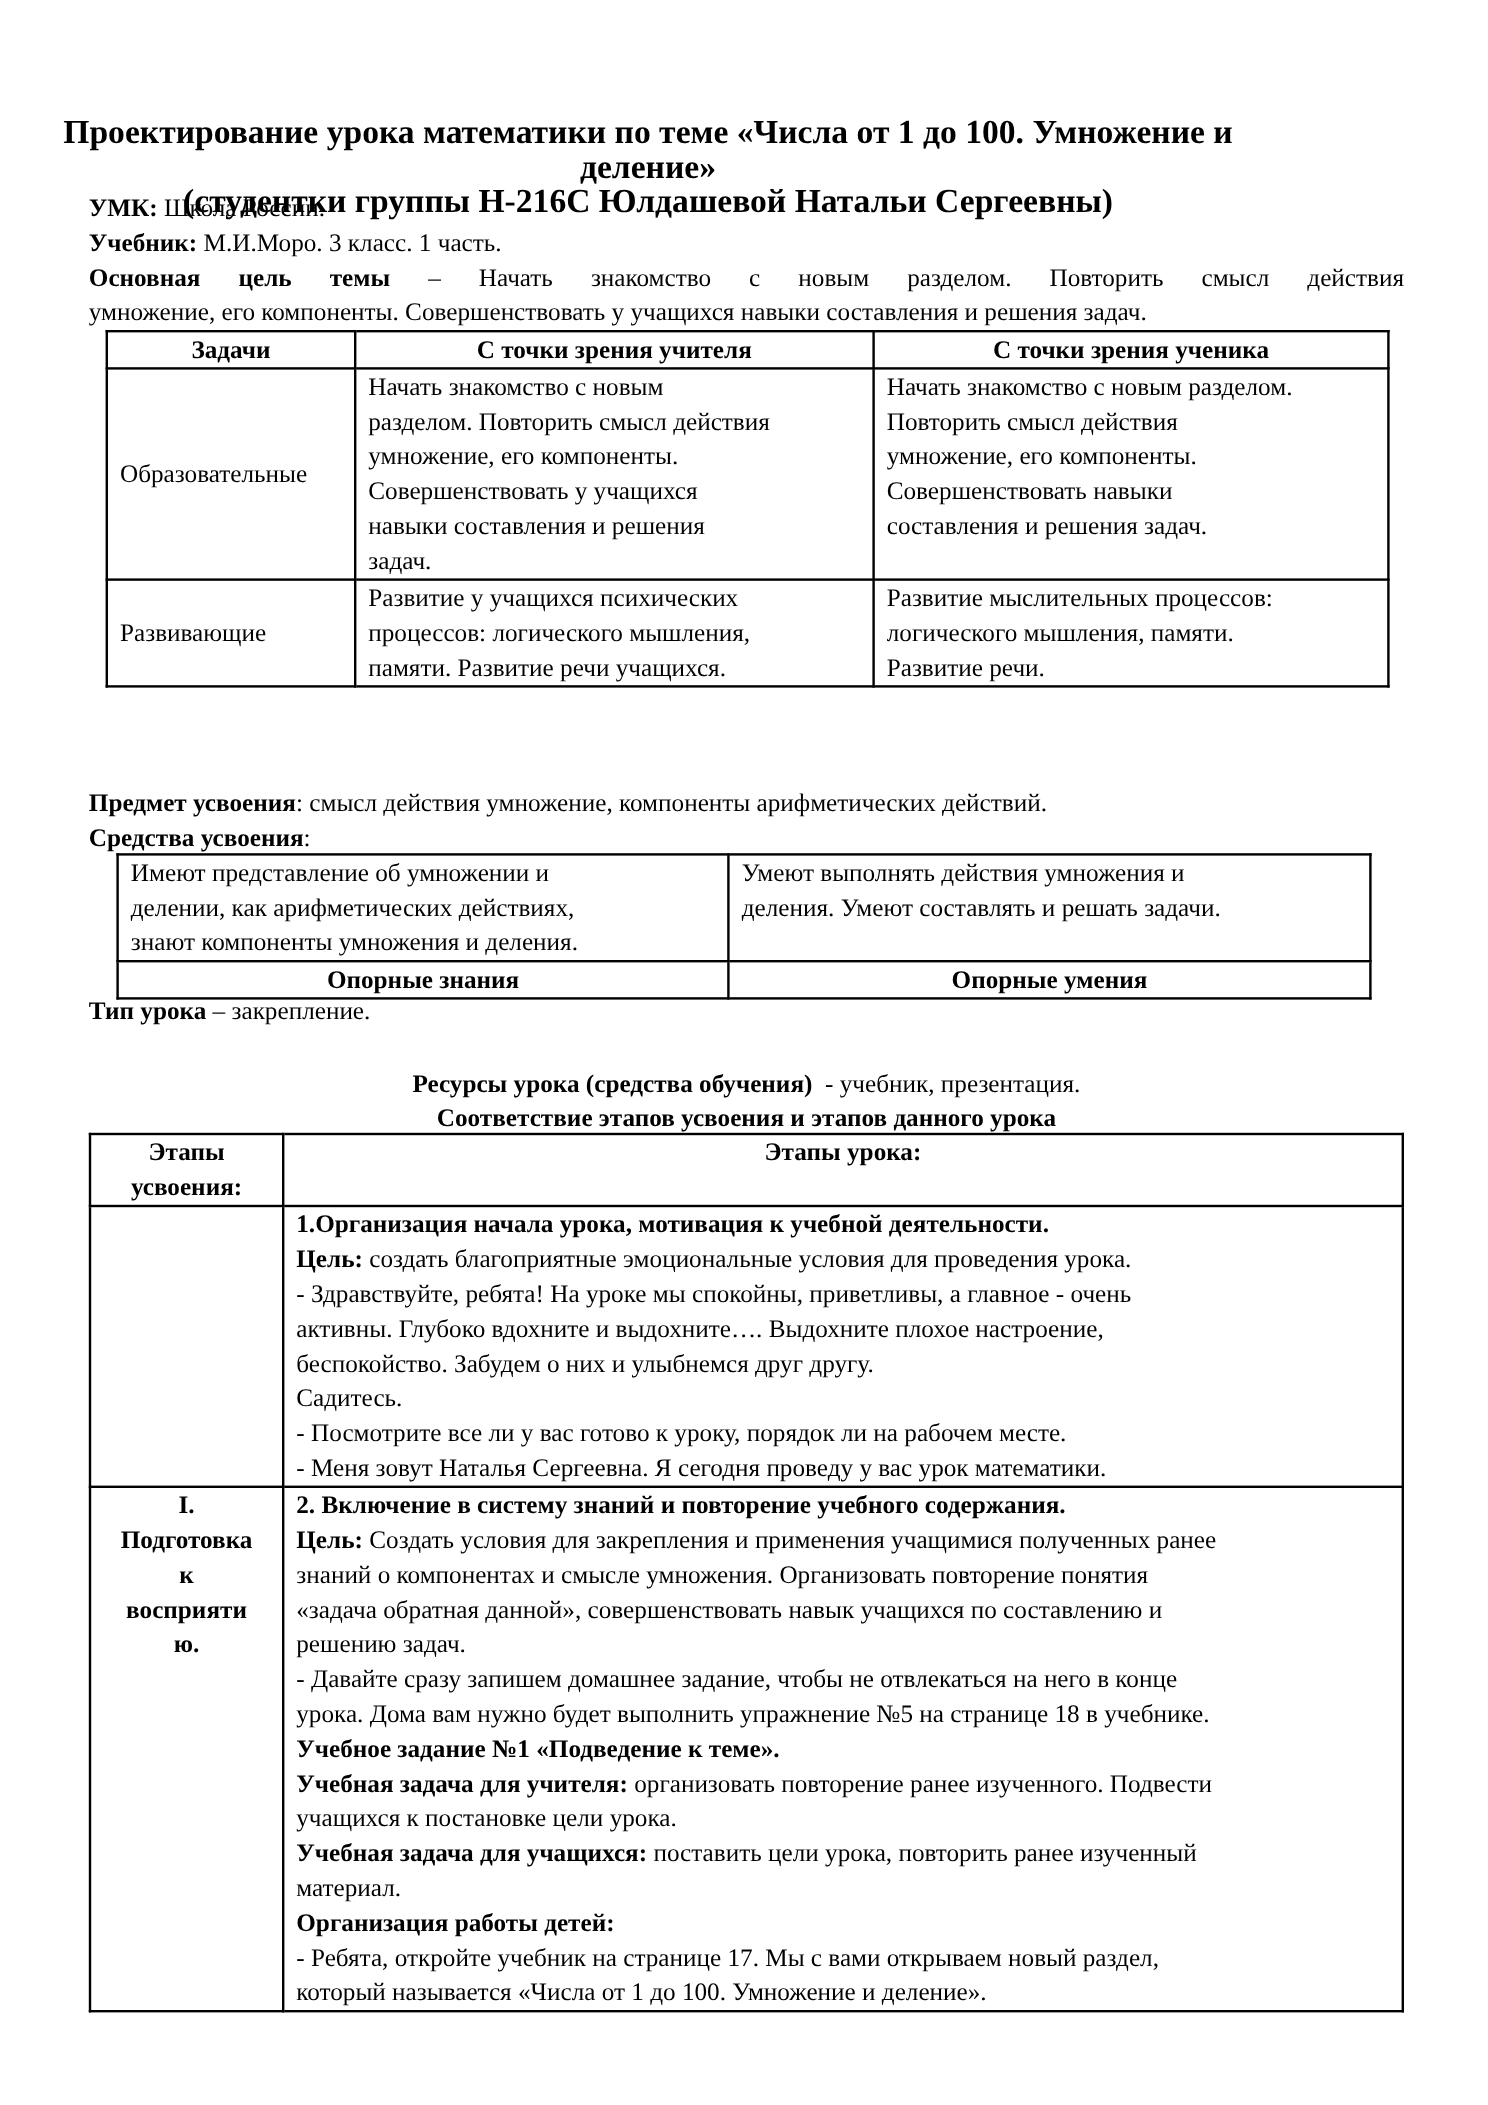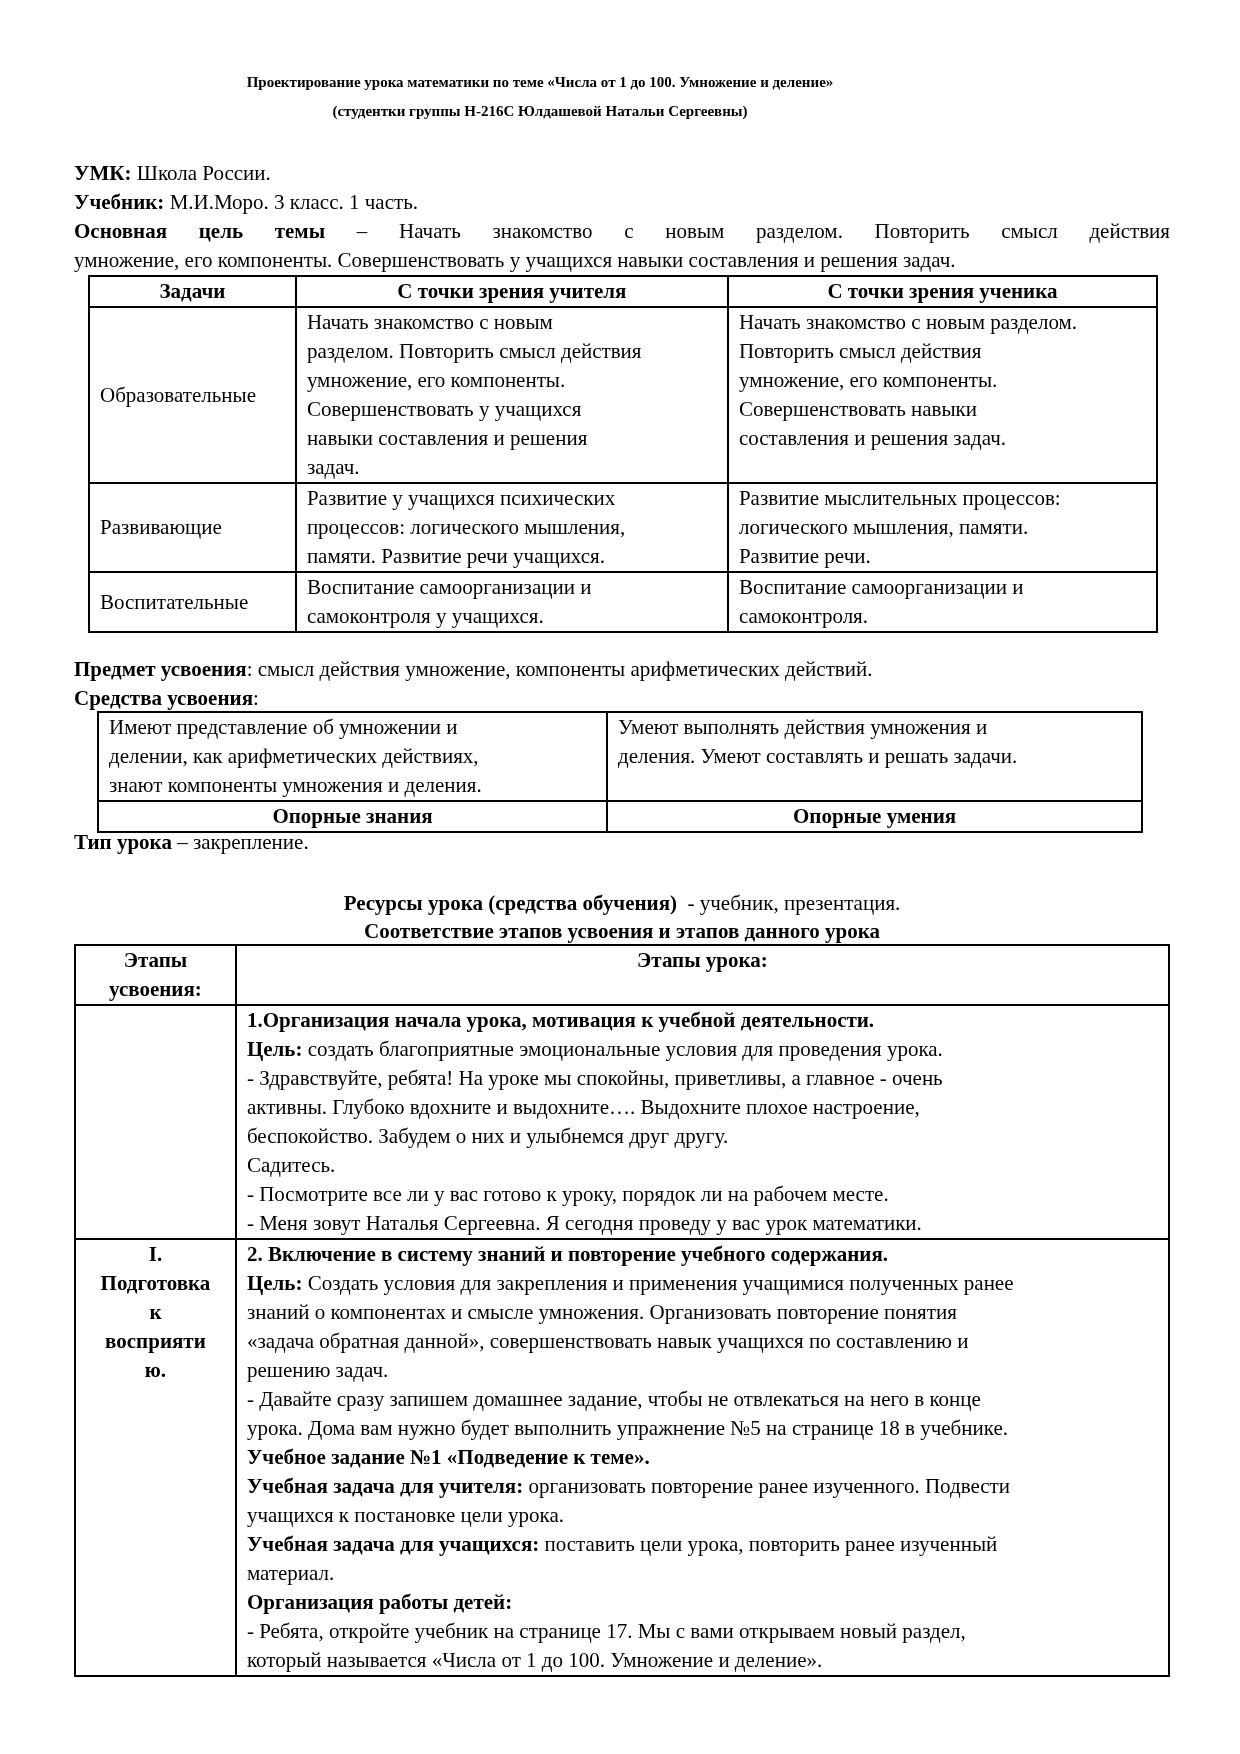--- a/index.html
+++ b/index.html
@@ -1,22 +1,22 @@
 <!DOCTYPE html>
 <html><head>
 <meta charset="utf-8">
 <style>
   html, body { margin: 0; padding: 0; background: #ffffff; }
   body {
     width: 1240px; height: 1754px; position: relative; overflow: hidden;
     font-family: "Liberation Serif", serif; color: #000; font-size: 21px; line-height: 29px;
   }
   .title {
-    position: absolute; left: 0; width: 1080px; top: 68px; text-align: center;
-    font-weight: bold; font-size: 15px; line-height: 29px;
+    position: absolute; left: 0; width: 1080px; top: 96px; text-align: center;
+    font-weight: bold; font-size: 28px; line-height: 29px;
   }
   .para { position: absolute; left: 74px; width: 1096px; }
   .b { font-weight: bold; }
   .justify-first { text-align: justify; text-align-last: justify; }
   table { border-collapse: collapse; position: absolute; }
   td, th { border: 2px solid #000; vertical-align: top; padding: 0 10px; font-size: 21px; line-height: 29px; font-weight: normal; }
   th { font-weight: bold; text-align: center; vertical-align: middle; }
   .mid { vertical-align: middle; margin-left: 25px; }
   .center { text-align: center; }
   .line { display: block; }
@@ -74,31 +74,20 @@
     <td class="mid">Развивающие</td>
     <td>
       <span class="line">Развитие у учащихся психических</span>
       <span class="line">процессов: логического мышления,</span>
       <span class="line">памяти. Развитие речи учащихся.</span>
     </td>
     <td>
       <span class="line">Развитие мыслительных процессов:</span>
       <span class="line">логического мышления, памяти.</span>
       <span class="line">Развитие речи.</span>
-    </td>
-  </tr>
-  <tr>
-    <td class="mid">Воспитательные</td>
-    <td>
-      <span class="line">Воспитание самоорганизации и</span>
-      <span class="line">самоконтроля у учащихся.</span>
-    </td>
-    <td>
-      <span class="line">Воспитание самоорганизации и</span>
-      <span class="line">самоконтроля.</span>
     </td>
   </tr>
 </tbody>
   </table>
 
 <div class="para" style="top:655px;">
   <span class="b">Предмет усвоения</span><span>: смысл действия умножение, компоненты арифметических действий.</span>
 </div>
 <div class="para" style="top:684px;">
   <span class="b">Средства усвоения</span><span>:</span>

